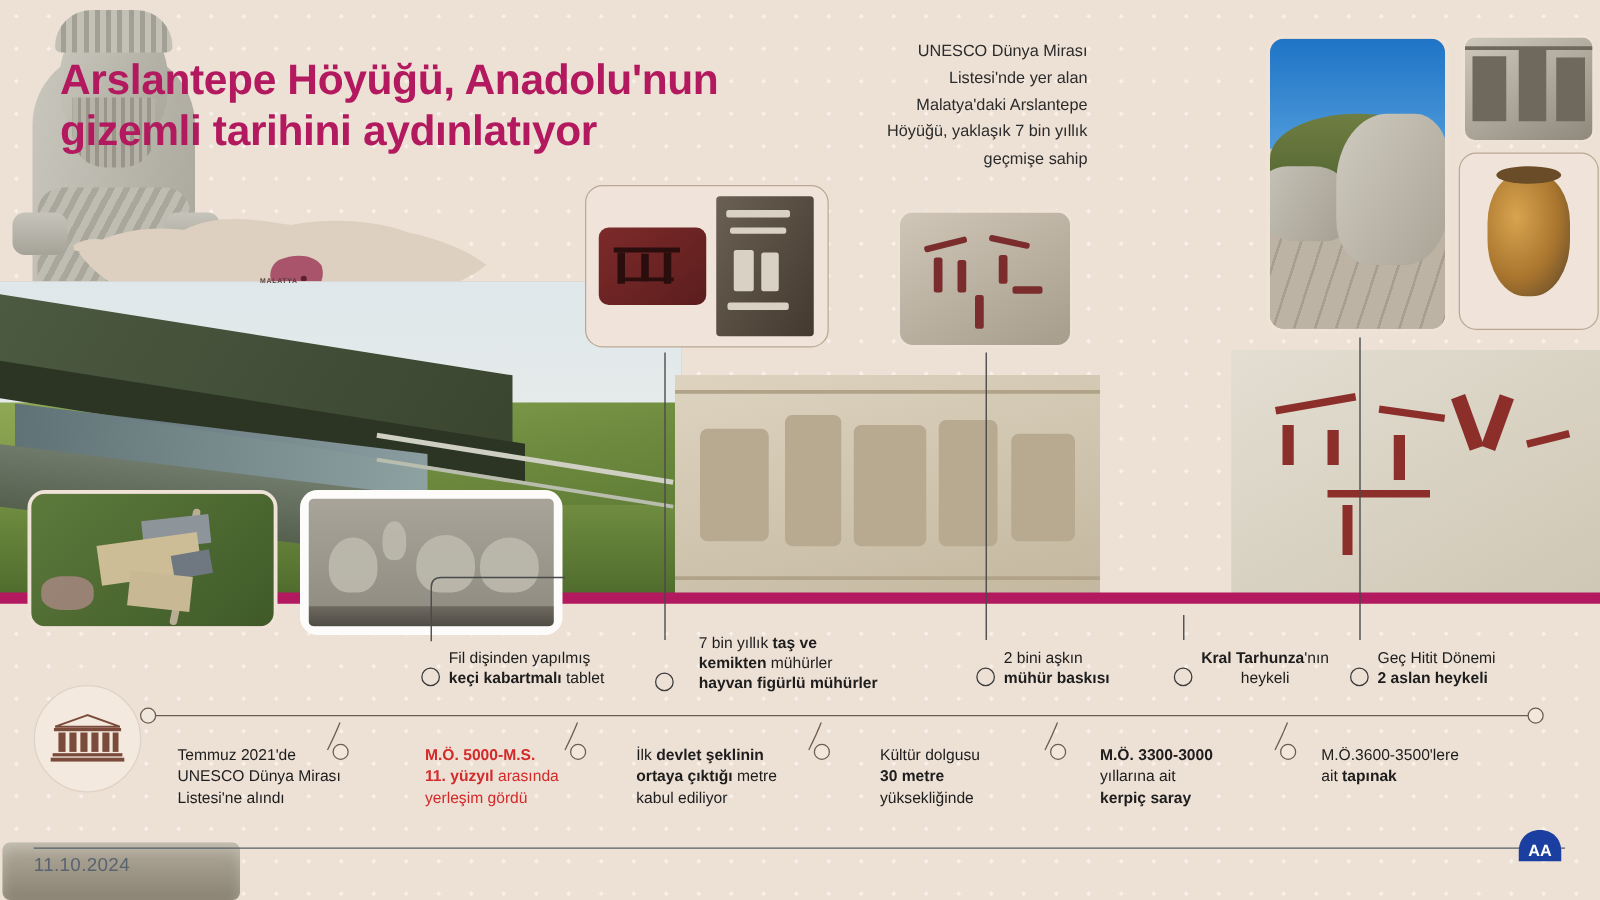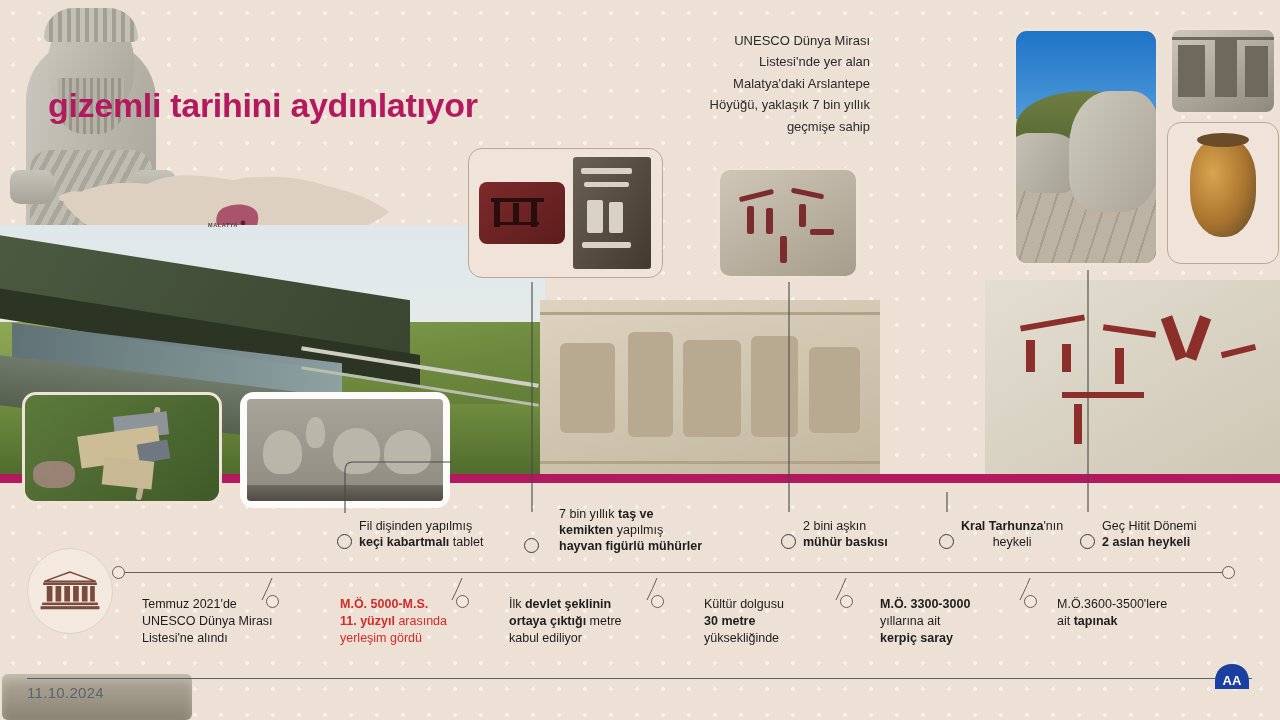--- a/index.html
+++ b/index.html
@@ -348,21 +348,21 @@
   <span class="txt">
     <span>Fil dişinden yapılmış</span><br>
     <b>keçi kabartmalı</b><span> tablet</span>
   </span>
 </div>
 
 <div class="callout" style="left:524px; top:506px;gap:20px;">
   <span class="dot"></span>
   <span class="txt">
     <span>7 bin yıllık </span><b>taş ve</b><br>
-    <b>kemikten</b><span> yapılmış</span><br>
+    <b>kemikten</b><span> mühürler</span><br>
     <b>hayvan figürlü mühürler</b>
   </span>
 </div>
 
 <div class="callout" style="left:781px; top:518px;">
   <span class="dot"></span>
   <span class="txt">
     <span>2 bini aşkın</span><br>
     <b>mühür baskısı</b>
   </span>
@@ -378,21 +378,21 @@
 
 <div class="callout" style="left:1080px; top:518px;">
   <span class="dot"></span>
   <span class="txt">
     <span>Geç Hitit Dönemi</span><br>
     <b>2 aslan heykeli</b>
   </span>
 </div>
 
 <div id="title">
-  <br>
+  <span>Arslantepe Höyüğü, Anadolu'nun</span><br>
   <span>gizemli tarihini aydınlatıyor</span>
 </div>
 <div id="subtitle">UNESCO Dünya Mirası Listesi'nde yer alan Malatya'daki Arslantepe Höyüğü, yaklaşık 7 bin yıllık geçmişe sahip</div>
 
 <div id="timeline-rule"></div>
 
 <div id="unesco-badge">
   <svg class="temple" viewBox="0 0 120 80">
     <polygon points="60,4 10,22 110,22" fill="none" stroke="#7a4a3a" stroke-width="3"></polygon>
     <rect x="8" y="24" width="104" height="5" fill="#7a4a3a"></rect>

